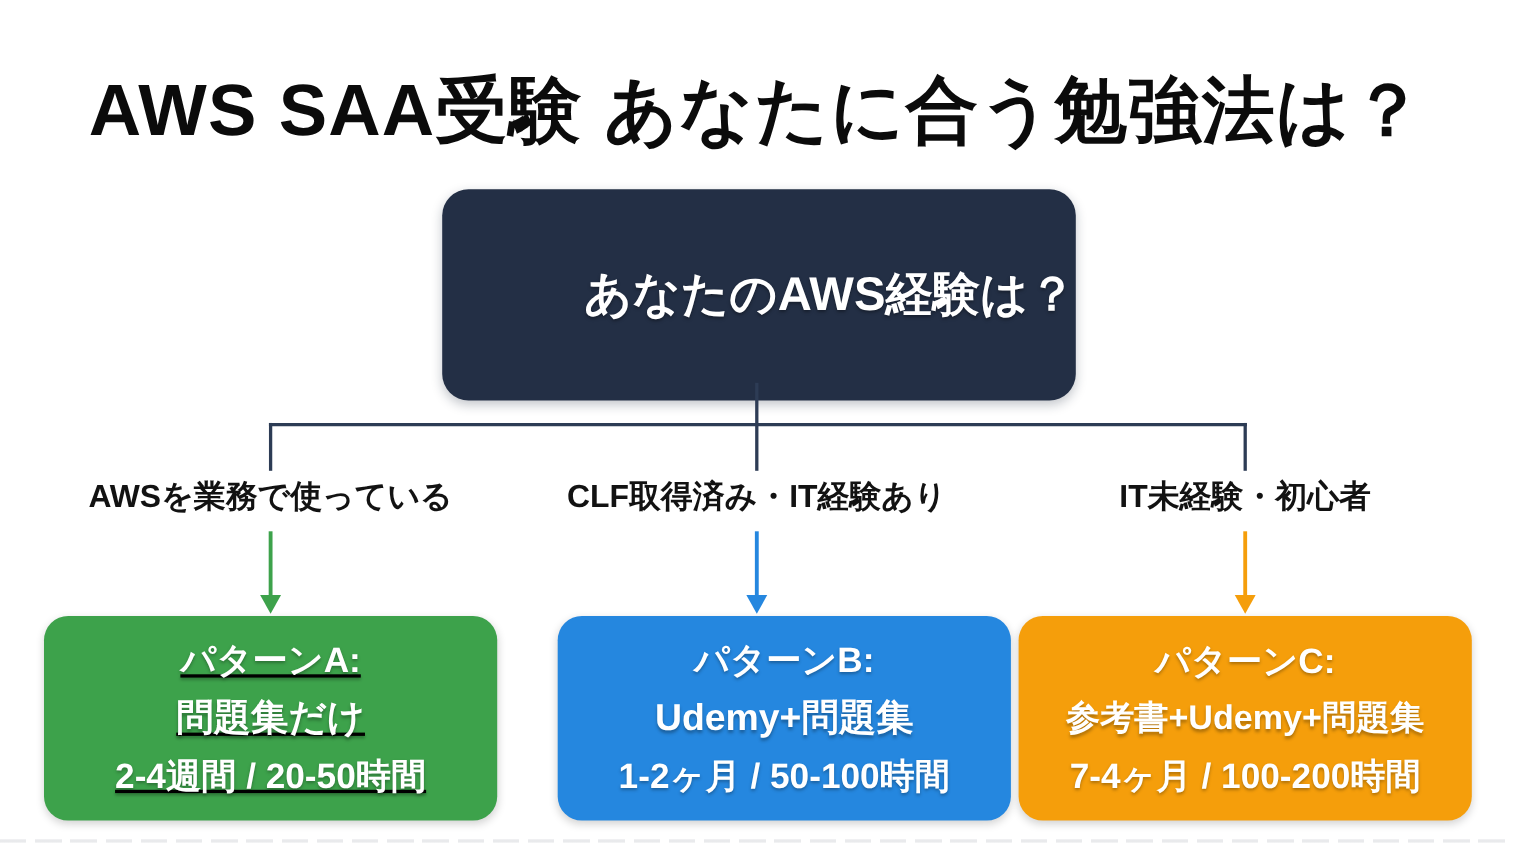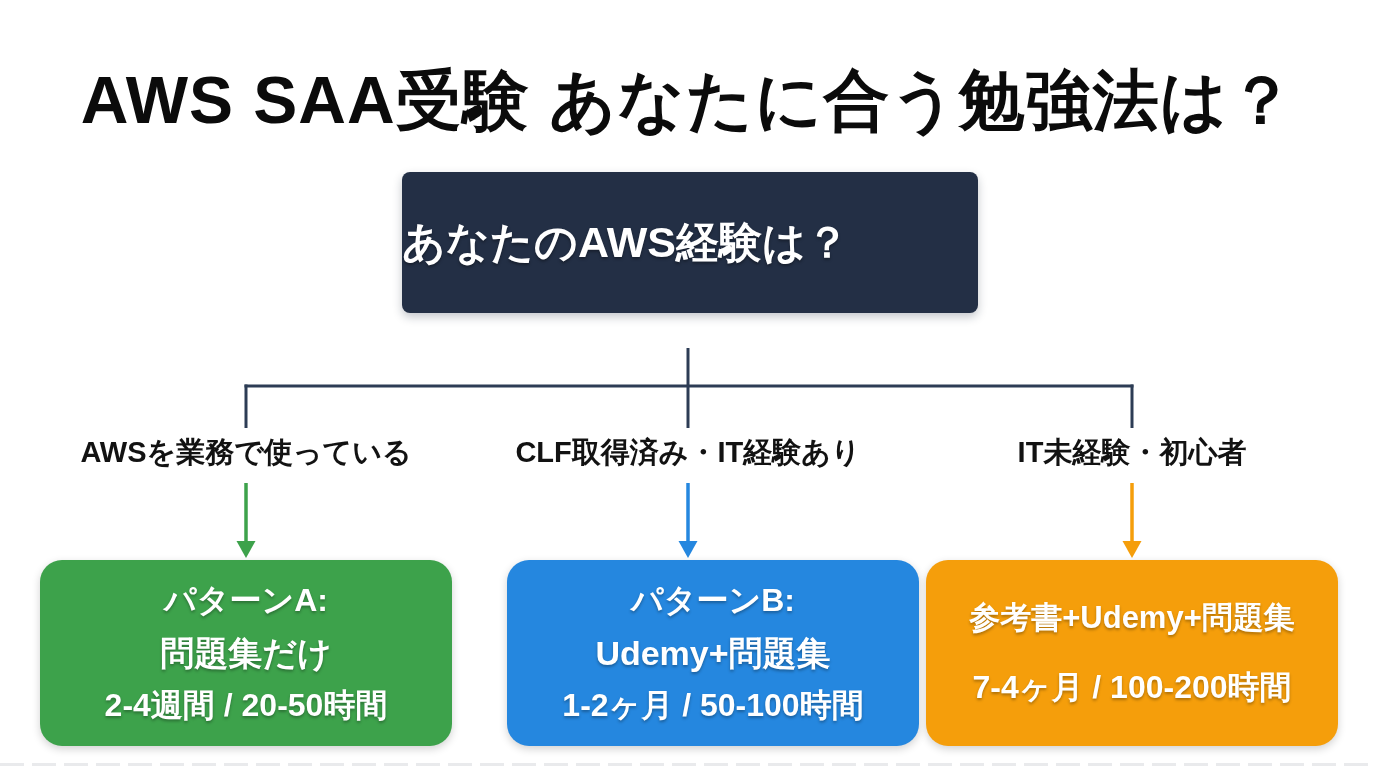--- a/index.html
+++ b/index.html
@@ -10,22 +10,22 @@
   }
   .canvas {
     position: relative; width: 1376px; height: 768px; background: #ffffff;
   }
   .page-title {
     position: absolute; left: 0; top: 56px; width: 1376px;
     text-align: center; font-size: 66px; font-weight: bold;
     color: #0b0b0b; letter-spacing: 1px; white-space: nowrap;
   }
   .root-node {
-    position: absolute; left: 402px; top: 172px; width: 576px; height: 141px;
-    border-radius: 8px; display: flex; align-items: center; justify-content: flex-start;
+    position: absolute; left: 402px; top: 172px; width: 576px; height: 192px;
+    border-radius: 24px; display: flex; align-items: center; justify-content: flex-end;
     box-shadow: 0 4px 10px rgba(20,30,50,0.25);
   }
   .root-node .node-label {
     color: #ffffff; font-size: 43px; font-weight: bold; white-space: nowrap;
     text-shadow: 0 2px 3px rgba(0,0,0,0.35);
   }
   .connector-svg {
     position: absolute; left: 0; top: 0; width: 1376px; height: 768px;
     pointer-events: none;
   }
@@ -36,21 +36,21 @@
   }
   .branch-label.pos-a { left: 46px; }
   .branch-label.pos-b { left: 488px; }
   .branch-label.pos-c { left: 932px; }
   .pattern-box {
     position: absolute; top: 560px; width: 412px; height: 186px;
     border-radius: 22px; display: flex; flex-direction: column;
     align-items: center; justify-content: space-evenly; padding: 8px 4px;
     box-shadow: 0 3px 8px rgba(0,0,0,0.18);
   }
-  .pattern-box.pos-a { left: 40px; }
+  .pattern-box.pos-a { left: 40px; text-decoration: underline; }
   .pattern-box.pos-b { left: 482px; }
   .pattern-box.pos-c { left: 926px; }
   .pattern-box .bl {
     color: #ffffff; font-weight: bold; white-space: nowrap;
     text-shadow: 0 2px 3px rgba(0,0,0,0.30); line-height: 1.2;
   }
   .pattern-box .bl1 { font-size: 32px; }
   .pattern-box .bl2 { font-size: 34px; }
   .pattern-box.pos-c .bl2 { font-size: 31px; }
   .pattern-box .bl3 { font-size: 32px; }
@@ -97,19 +97,20 @@
     <div class="bl bl3">2-4週間 / 20-50時間</div>
   </div>
 
   <div class="pattern-box pos-b" style="background-color: rgb(37, 135, 223); margin-left: 25px;">
     <div class="bl bl1">パターンB:</div>
     <div class="bl bl2">Udemy+問題集</div>
     <div class="bl bl3">1-2ヶ月 / 50-100時間</div>
   </div>
 
   <div class="pattern-box pos-c" style="background-color: rgb(245, 158, 11);">
+    <div class="bl bl1">パターンC:</div>
     <div class="bl bl2">参考書+Udemy+問題集</div>
     <div class="bl bl3">7-4ヶ月 / 100-200時間</div>
   </div>
 
   <div class="bottom-edge"></div>
 
 </div>
 
 </body></html>

